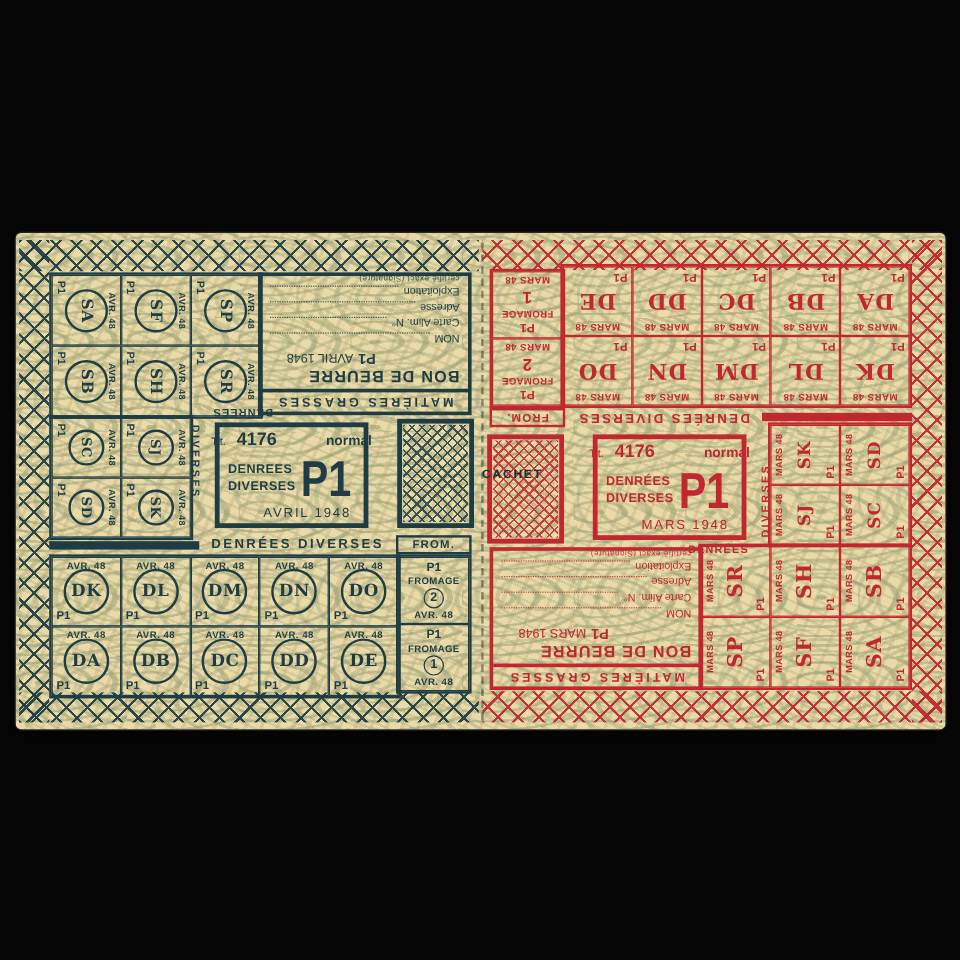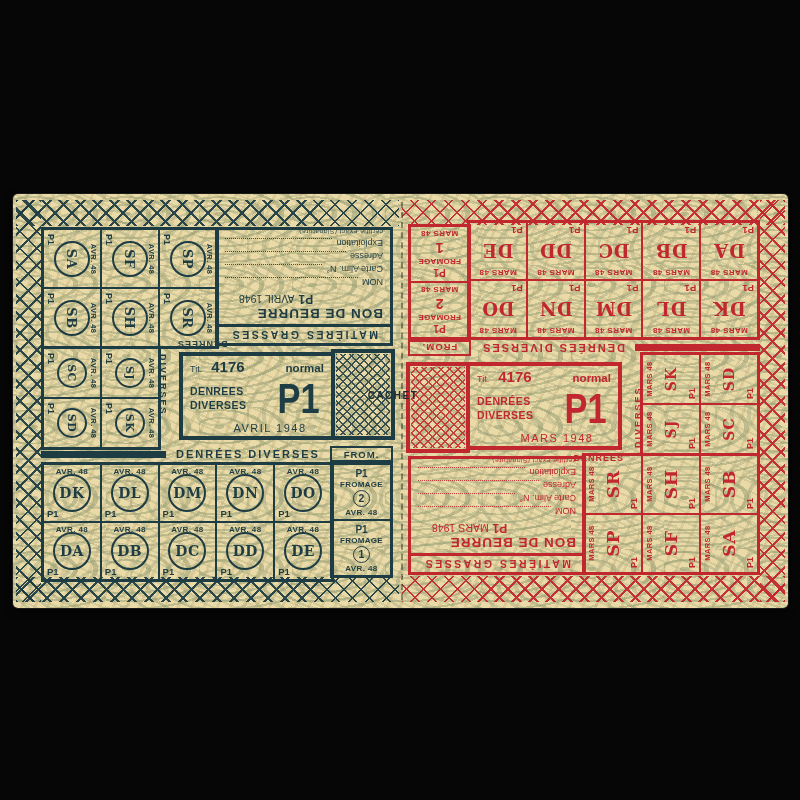--- a/index.html
+++ b/index.html
@@ -49,21 +49,21 @@
   .bhead{border-bottom:3px solid var(--ink);text-align:center;font-weight:bold;font-size:10.5px;letter-spacing:2.5px;padding:2px 0;}
   .bbody{padding:2px 7px 2px 7px;}
   .btitle{font-weight:bold;font-size:13.5px;letter-spacing:1px;margin-top:1px;}
   .bdate{text-align:right;margin:0 14px 2px 0;font-size:10.5px;}
   .bdate b{font-size:12px;margin-right:4px;}
   .frow{display:flex;align-items:flex-end;height:13px;}
   .frow .flab{font-size:9px;white-space:nowrap;}
   .frow .dots{flex:1;border-bottom:1.6px dotted var(--ink);margin-left:4px;height:9px;opacity:.85;}
   .bnote{font-size:6.8px;letter-spacing:.4px;margin-top:3px;opacity:.9;}
   
-  .tblock{left:166px;top:158px;width:156px;height:88px;border:4px solid var(--ink);box-sizing:border-box;color:var(--ink);padding:2px 7px;}
+  .tblock{left:166px;top:158px;width:128px;height:88px;border:4px solid var(--ink);box-sizing:border-box;color:var(--ink);padding:2px 7px;}
   .half-right .tblock .tbin{transform:rotate(180deg);}
   .tbin{width:100%;height:100%;display:flex;flex-direction:column;}
   .tb1{display:flex;align-items:baseline;justify-content:center;gap:9px;}
   .tb1 .tit{font-size:9px;}
   .tb1 .num{font-weight:bold;font-size:15px;}
   .tb1 .nrm{font-weight:bold;font-size:11.5px;padding-left:32px;}
   .tb2{display:flex;align-items:center;justify-content:space-between;flex:1;}
   .tb2 .cats{font-weight:bold;font-size:10.5px;line-height:1.3;letter-spacing:.4px;}
   .tb2 .bigp1{font-weight:bold;font-size:42px;line-height:.85;transform:scaleX(.82);transform-origin:center;}
   .tb3{text-align:center;font-size:11px;letter-spacing:1.5px;padding-left:26px;}
@@ -91,21 +91,21 @@
      display:grid;grid-auto-rows:1fr;}
   .frcell{border:1.6px solid var(--ink);display:flex;flex-direction:column;align-items:center;justify-content:center;gap:1px;color:var(--ink);}
   .frcell .fp1{font-weight:bold;font-size:10px;}
   .frcell .fw{font-weight:bold;font-size:8px;letter-spacing:.3px;}
   .frnum{width:15px;height:15px;border:1.6px solid var(--ink);border-radius:50%;display:flex;align-items:center;justify-content:center;
      font-weight:bold;font-size:10.5px;}
   .half-right .frnum{border-color:transparent;font-size:14px;}
   .frcell .fmon{font-weight:bold;font-size:8px;letter-spacing:.4px;}
   
   .fold{position:absolute;left:388px;top:8px;bottom:8px;width:0;border-left:2px dashed rgba(42,52,48,.5);}
-  .cachet-label{position:absolute;left:340px;top:196px;width:80px;text-align:center;
+  .cachet-label{position:absolute;left:374px;top:196px;width:80px;text-align:center;
      font-weight:bold;font-size:10px;letter-spacing:1.5px;color:#202e33;}
 </style>
 </head>
 <body>
 
 <div id="stage">
   <div id="doc">
 
     <div class="half half-left">
       <div class="hatch hatch-top abs"></div>

